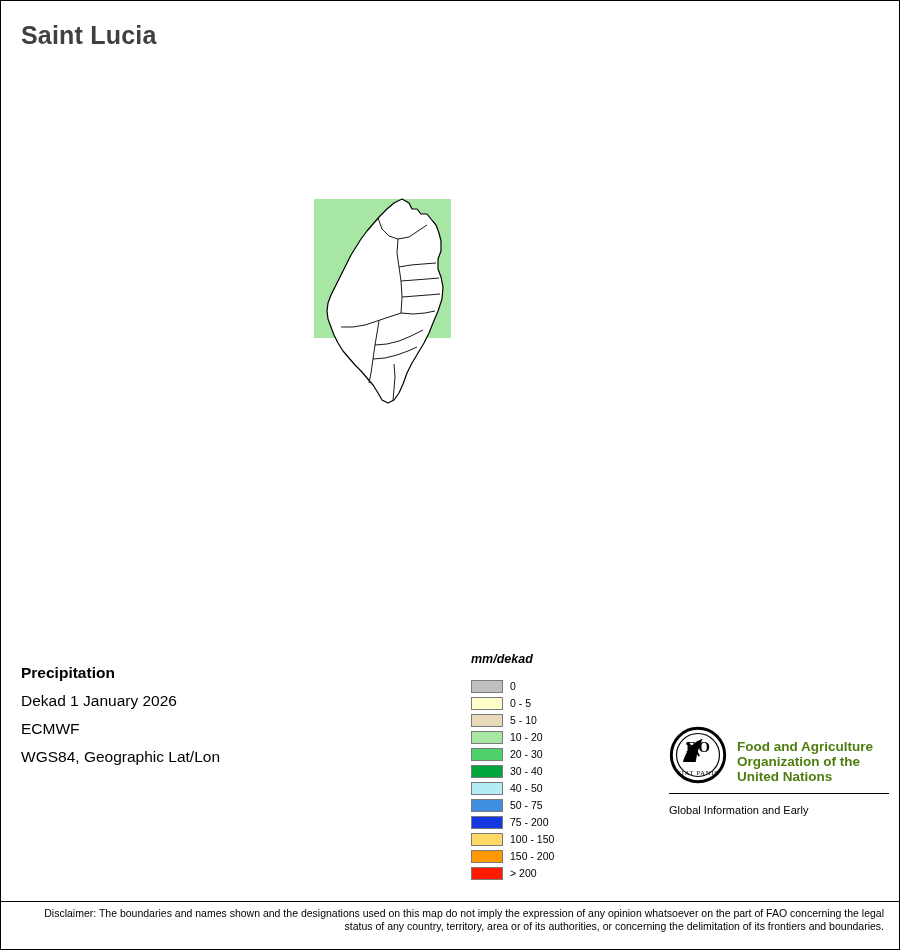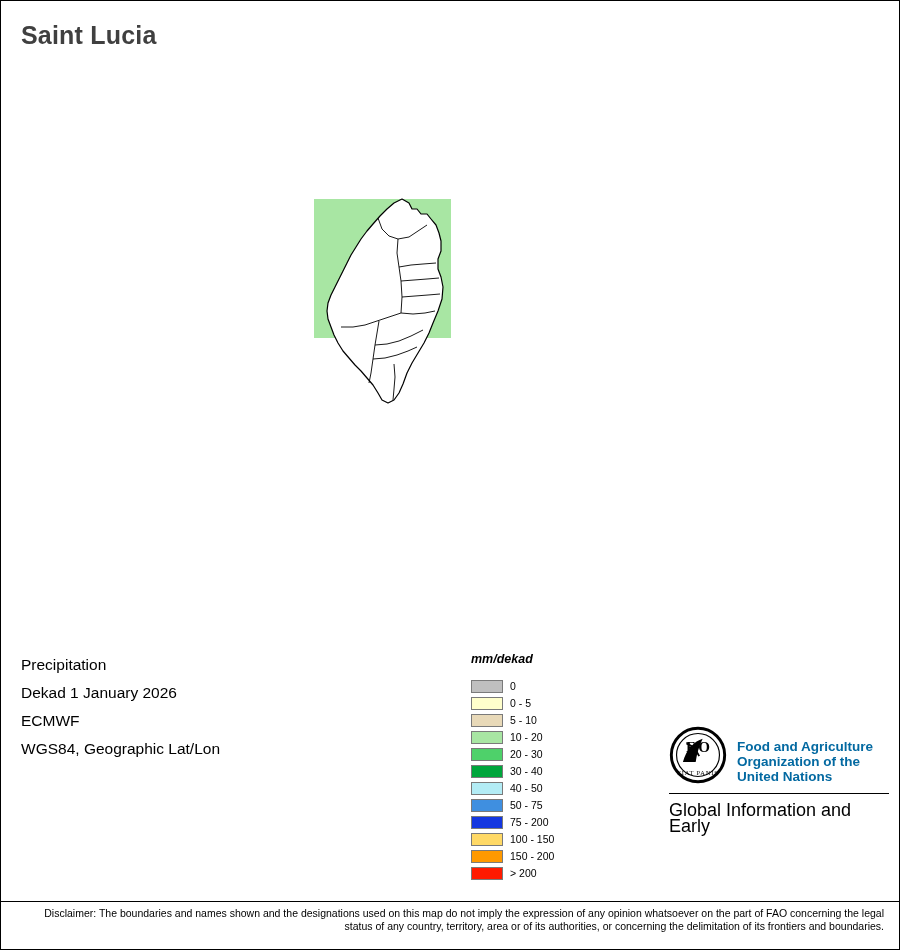--- a/index.html
+++ b/index.html
@@ -56,21 +56,22 @@
     top: 655px;
     width: 420px;
   }
   #caption .line {
     font-size: 15.5px;
     color: #000000;
     margin-bottom: 10px;
     white-space: nowrap;
   }
   #caption .line.bold {
-    font-weight: normal;
+    font-weight: bold;
+    margin-top: 8px;
   }
   
   #legend {
     position: absolute;
     left: 470px;
     top: 651px;
   }
   #legend-title {
     font-size: 12.5px;
     font-weight: bold;
@@ -109,30 +110,30 @@
   #fao-mark {
     width: 58px;
     height: 58px;
     flex: 0 0 58px;
     margin-right: 10px;
   }
   #fao-name {
     font-size: 13.5px;
     font-weight: bold;
     line-height: 15px;
-    color: #0369a1;
+    color: #4d7c0f;
     padding-top: 3px;
   }
   #fao-rule {
     border-top: 1.5px solid #000000;
     margin: 9px 0 8px 0;
     width: 100%;
   }
   #giews-text {
-    font-size: 18px;
+    font-size: 11px;
     line-height: 16px;
     color: #000000;
   }
   
   #disclaimer-rule {
     position: absolute;
     left: 0;
     right: 0;
     top: 900px;
     border-top: 1px solid #000000;

